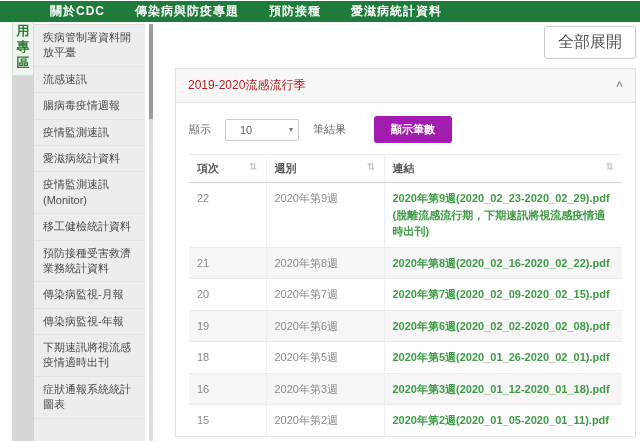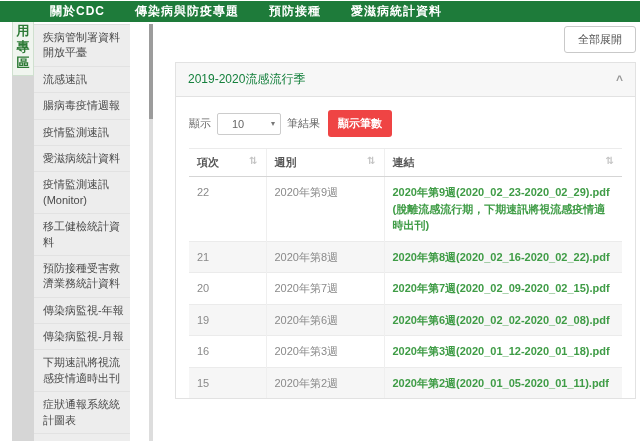--- a/index.html
+++ b/index.html
@@ -26,66 +26,66 @@
   }
   .rail-tab{
     background:#f0f5ef;border:1px solid #cfe0cf;border-top:none;
     padding:1px 0 4px;text-align:center;
   }
   .rail-tab span{
     display:block;color:#2c7a35;font-size:13px;font-weight:bold;line-height:16px;
   }
   
   .sidebar{
-    position:absolute;left:34px;top:24px;bottom:0;width:96px;
+    position:absolute;left:34px;top:24px;bottom:0;width:111px;
     background:#ededed;border-top:1px solid #dcdcdc;box-sizing:border-box;
     overflow:hidden;
   }
   .side-item{
     padding:5px 6px 5px 9px;font-size:11px;line-height:1.4;color:#4a4a4a;
     border-bottom:1px solid #e2e2e2;background:#ededed;cursor:pointer;
   }
   .side-scrollbar{
     position:absolute;left:149px;top:24px;bottom:0;width:4px;background:#dddddd;
   }
   .side-scrollbar .thumb{
     position:absolute;top:0;left:0;width:4px;height:95px;background:#9c9c9c;
   }
   
   .content{
     position:absolute;left:175px;top:26px;width:461px;box-sizing:border-box;
   }
   .expand-row{text-align:right;margin:0 0 9px;}
   .btn-outline{
     display:inline-block;background:#ffffff;border:1px solid #c9c9c9;border-radius:3px;
-    color:#555555;font-size:11px;padding:5px 13px;cursor:pointer;
+    color:#555555;font-size:16px;padding:5px 13px;cursor:pointer;
     font-family:inherit;
   }
   .accordion{border:1px solid #e2e2e2;background:#ffffff;}
   .acc-header{
     background:#f7f7f7;border-bottom:1px solid #e2e2e2;
     padding:8px 12px;display:flex;justify-content:space-between;align-items:center;
     cursor:pointer;
   }
-  .acc-title{color:#15803d;font-size:12px;}
+  .acc-title{color:#b91c1c;font-size:12px;}
   .chevron{color:#999999;font-size:12px;font-weight:bold;line-height:10px;}
   .acc-body{padding:9px 13px 0;}
   
-  .length-row{display:flex;align-items:center;gap:6px;margin:4px 0 11px;}
+  .length-row{display:flex;align-items:center;gap:14px;margin:4px 0 11px;}
   .length-label{font-size:11px;color:#666666;}
   .select-box{
-    width:64px;height:22px;border:1px solid #cccccc;border-radius:2px;background:#ffffff;
+    width:74px;height:22px;border:1px solid #cccccc;border-radius:2px;background:#ffffff;
     display:flex;align-items:center;justify-content:space-between;
     padding:0 5px 0 14px;box-sizing:border-box;cursor:pointer;
   }
   .select-value{font-size:11px;color:#666666;}
   .select-caret{font-size:8px;color:#777777;}
   .btn-green{
-    background:#ef4444;border:none;border-radius:3px;color:#ffffff;
-    font-size:11px;font-weight:bold;padding:6px 10px;cursor:pointer;margin-left:2px;
+    background:#a21caf;border:none;border-radius:3px;color:#ffffff;
+    font-size:11px;font-weight:bold;padding:6px 17px;cursor:pointer;margin-left:14px;
     font-family:inherit;
   }
   
   table.data{width:100%;border-collapse:collapse;table-layout:fixed;}
   table.data th{
     text-align:left;font-size:11px;font-weight:bold;color:#555555;
     padding:6px 8px;border-top:1px solid #ebebeb;border-bottom:1px solid #d5d5d5;
     border-left:1px solid #efefef;cursor:pointer;position:relative;
   }
   table.data th:first-child{border-left:none;}
@@ -119,22 +119,22 @@
 
 <div class="sidebar" id="sidebar">
     <div class="side-item">疾病管制署資料開放平臺</div>
     <div class="side-item">流感速訊</div>
     <div class="side-item">腸病毒疫情週報</div>
     <div class="side-item">疫情監測速訊</div>
     <div class="side-item">愛滋病統計資料</div>
     <div class="side-item">疫情監測速訊 (Monitor)</div>
     <div class="side-item">移工健檢統計資料</div>
     <div class="side-item">預防接種受害救濟業務統計資料</div>
+    <div class="side-item">傳染病監視-月報</div>
     <div class="side-item">傳染病監視-年報</div>
-    <div class="side-item">傳染病監視-月報</div>
     <div class="side-item">下期速訊將視流感疫情適時出刊</div>
     <div class="side-item">症狀通報系統統計圖表</div>
   </div>
 <div class="side-scrollbar">
   <div class="thumb"></div>
 </div>
 
 <div class="content">
 
   <div class="expand-row">
@@ -196,20 +196,25 @@
               <td>20</td>
               <td>2020年第7週</td>
               <td><a class="pdf-link">2020年第7週(2020_02_09-2020_02_15).pdf</a></td>
             </tr>
             <tr>
               <td>19</td>
               <td>2020年第6週</td>
               <td><a class="pdf-link">2020年第6週(2020_02_02-2020_02_08).pdf</a></td>
             </tr>
             <tr>
+              <td>18</td>
+              <td>2020年第5週</td>
+              <td><a class="pdf-link">2020年第5週(2020_01_26-2020_02_01).pdf</a></td>
+            </tr>
+            <tr>
               <td>16</td>
               <td>2020年第3週</td>
               <td><a class="pdf-link">2020年第3週(2020_01_12-2020_01_18).pdf</a></td>
             </tr>
             <tr>
               <td>15</td>
               <td>2020年第2週</td>
               <td><a class="pdf-link">2020年第2週(2020_01_05-2020_01_11).pdf</a></td>
             </tr>
           </tbody>

